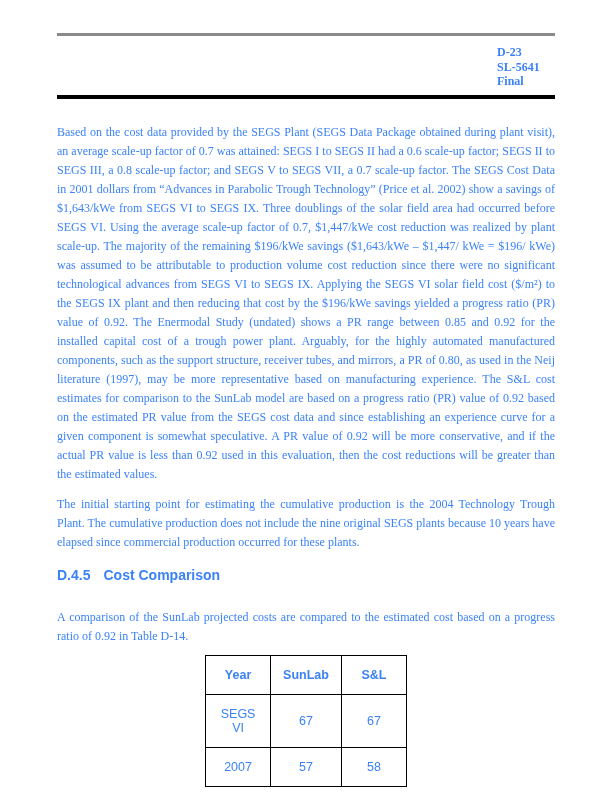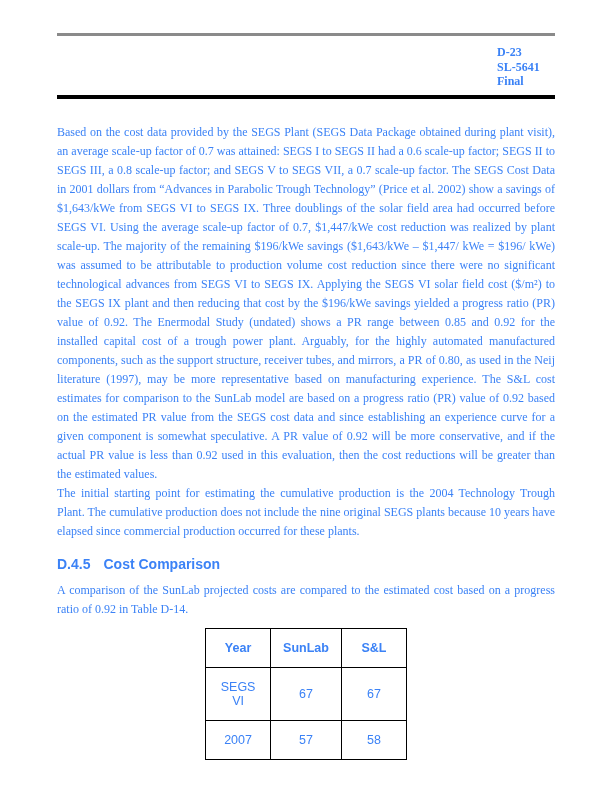--- a/index.html
+++ b/index.html
@@ -36,30 +36,30 @@
   .content {
     position: absolute;
     left: 57px; top: 123px;
     width: 498px;
   }
   .body-para {
     font-size: 12px;
     line-height: 19px;
     text-align: justify;
   }
-  .p1 { }
+  .p1 { margin-bottom: 11px; }
   .section-heading {
     margin-top: 15px;
     font-family: "Liberation Sans", sans-serif;
     font-weight: bold;
     font-size: 14px;
     line-height: 16px;
   }
   .section-number { display: inline-block; margin-right: 13px; }
-  .p3 { margin-top: 9px; }
+  .p3 { margin-top: 25px; }
   .table-caption {
     margin-top: 12px;
     text-align: center;
     font-family: "Liberation Sans", sans-serif;
     font-weight: bold;
     font-size: 13px;
     line-height: 15px;
   }
   table.cost-table {
     margin: 9px auto 0 auto;

